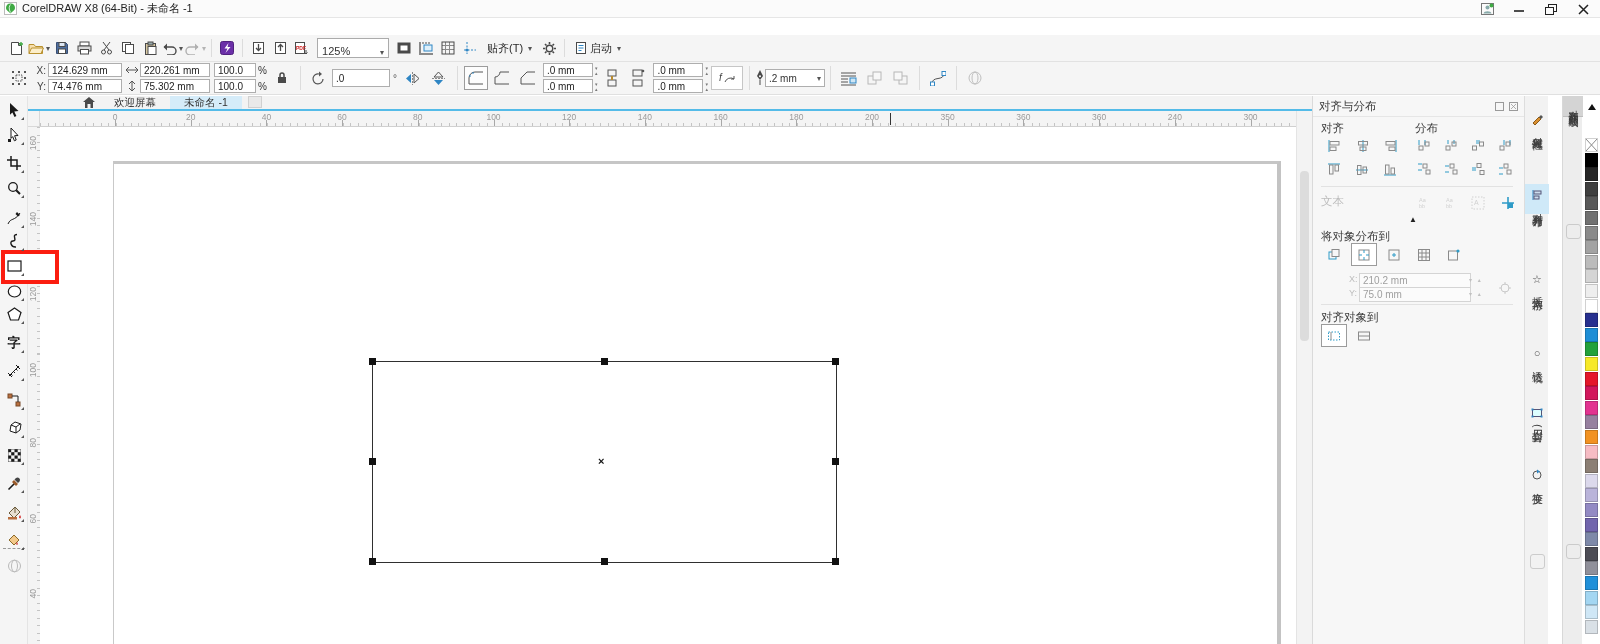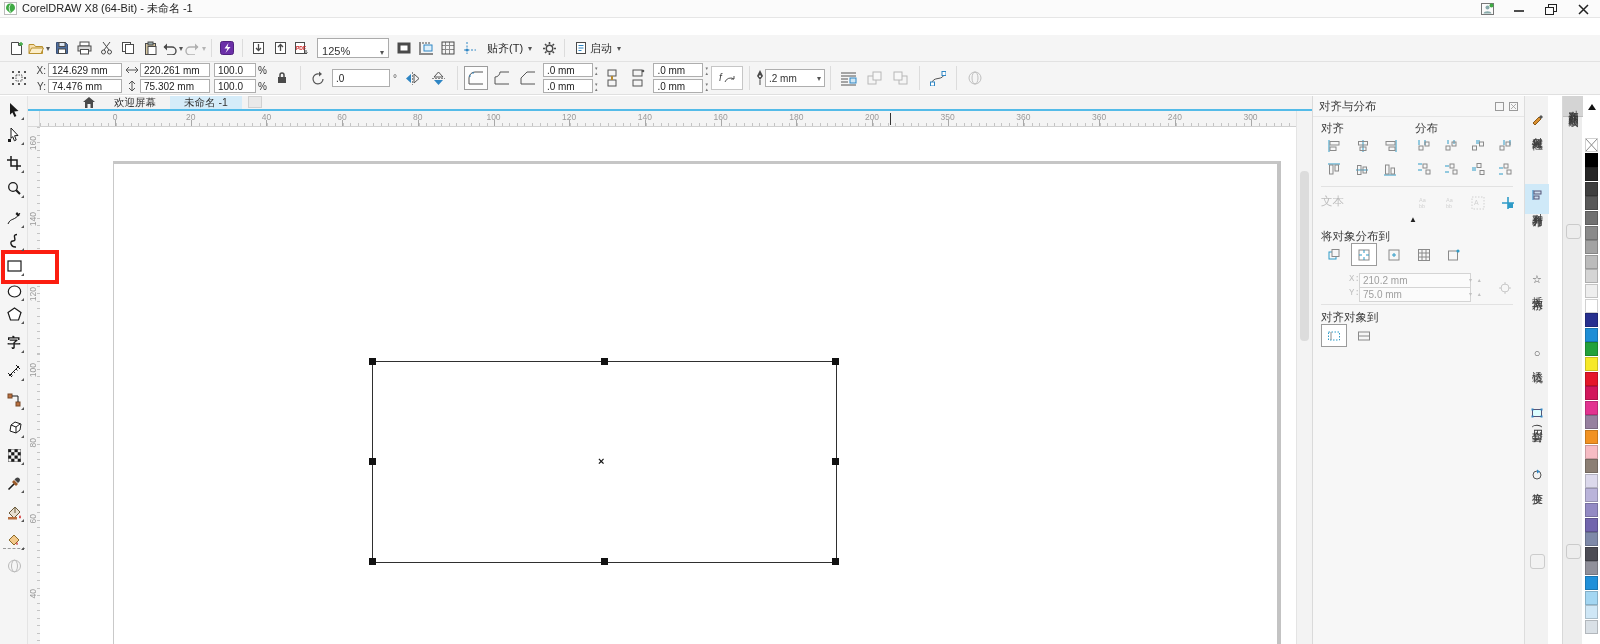--- a/index.html
+++ b/index.html
@@ -82,21 +82,21 @@
   .sel-center{position:absolute;font-size:11px;font-weight:bold;color:#111;line-height:10px;}
   
   .vscroll{position:absolute;left:1296px;top:111px;width:16px;height:533px;background:#f3f3f3;border-left:1px solid #e4e4e4;box-sizing:border-box;}
   .vthumb{position:absolute;left:3px;top:60px;width:9px;height:170px;background:#dcdcdc;border-radius:4px;}
   
   .docker{position:absolute;left:1312px;top:96px;width:212px;height:548px;background:#f7f7f7;
           border-left:1px solid #dadada;box-sizing:border-box;font-size:11.5px;}
   .dock-header{height:20px;display:flex;align-items:center;padding:0 6px;color:#3a3a3a;border-bottom:1px solid #e6e6e6;}
   .dock-header .hbtns{margin-left:auto;display:flex;gap:5px;}
   .dock-label{position:absolute;color:#3c3c3c;}
-  .dock-label.disabled{color:#bdbdbd;font-family:Liberation Mono, monospace;}
+  .dock-label.disabled{color:#bdbdbd;}
   .dbtn{position:absolute;width:24px;height:21px;display:flex;align-items:center;justify-content:center;border:1px solid transparent;}
   .dbtn.selected{border:1px solid #9b9b9b;background:#ffffff;}
   .dbtn.disabled{opacity:.35;}
   .dock-sep{position:absolute;left:8px;width:192px;border-top:1px solid #e2e2e2;}
   .dfield{position:absolute;width:104px;height:13px;border:1px solid #d4d4d4;background:#fbfbfb;
           color:#9f9f9f;font-size:10px;display:flex;align-items:center;padding:0 3px;}
   .dspin{position:absolute;font-size:6px;color:#c0c0c0;letter-spacing:2px;}
   .collapse{position:absolute;left:96px;font-size:8px;color:#222;}
   
   .tabstrip1{position:absolute;left:1524px;top:96px;width:24px;height:548px;background:#f2f2f2;

